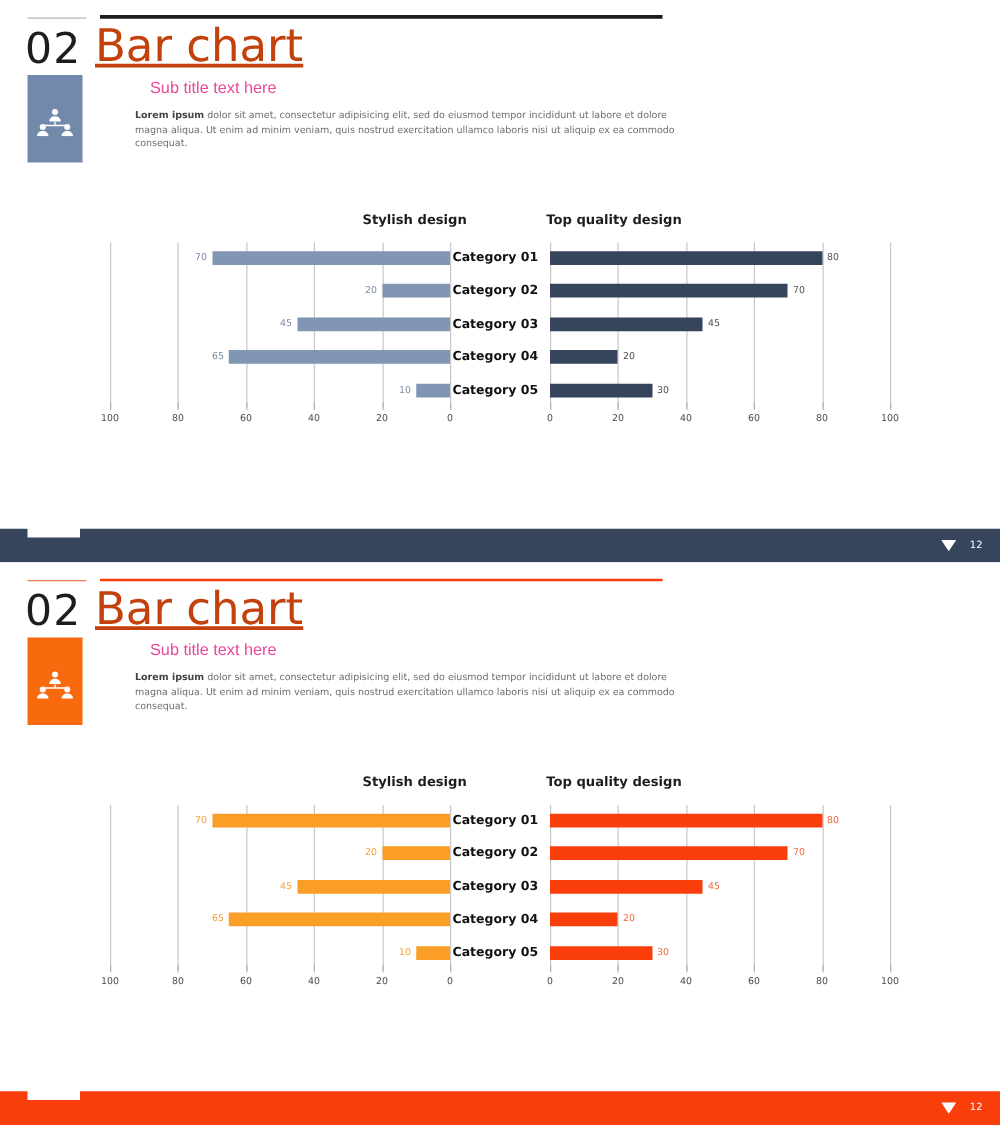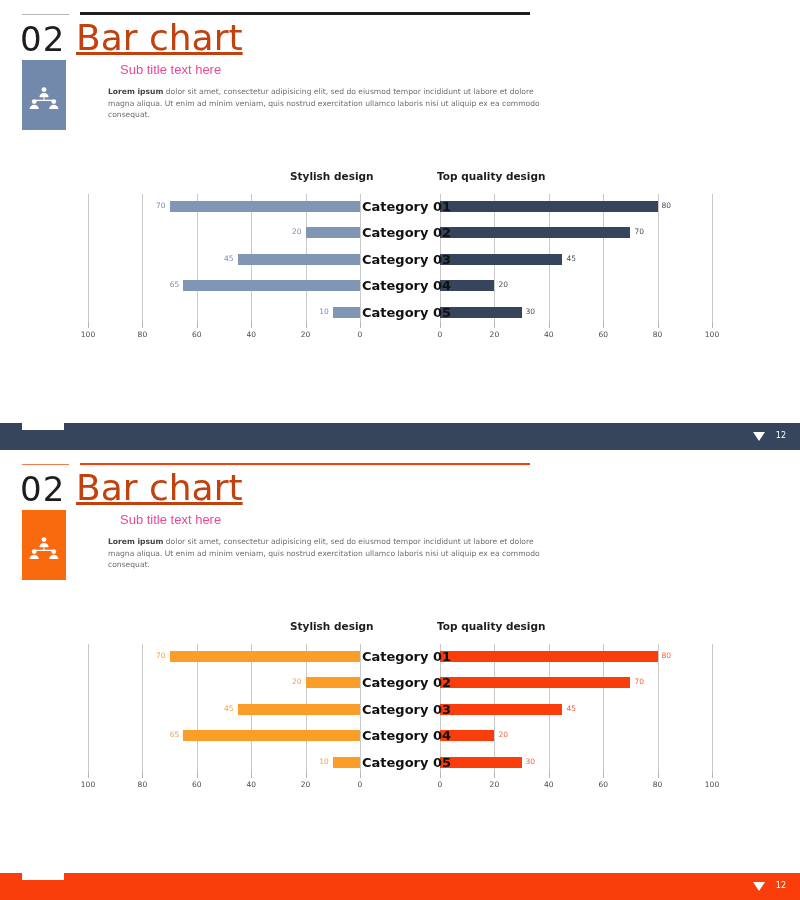--- a/index.html
+++ b/index.html
@@ -60,21 +60,21 @@
   .slide.orange .bar.l{background:#fa9e28;}
   .slide.orange .bar.r{background:#f93e0c;}
   .vlabel{position:absolute;top:6px;font-size:7.5px;line-height:12px;color:#7b8ca6;
        font-family:"DejaVu Sans",sans-serif;white-space:nowrap;}
   .slide.orange .vlabel{color:#f5a03a;}
   .vlabel.rv{color:#4e4e4e;}
   .slide.orange .vlabel.rv{color:#f5653c;}
 
   .catcol{position:absolute;left:362px;top:194px;width:76px;height:132px;}
   .cat{position:absolute;left:0;width:76px;height:26.4px;line-height:26.4px;
-       font-size:13px;font-weight:700;color:#111;text-align:right;
+       font-size:10px;font-weight:700;color:#111;text-align:left;
        font-family:"DejaVu Sans",sans-serif;white-space:nowrap;}
 
   
   .footer{position:absolute;left:0;bottom:0;width:800px;height:27px;background:#36445c;}
   .slide.orange .footer{background:#f93e0c;}
   .notch{position:absolute;left:22px;top:-6px;width:42px;height:13px;background:#fff;}
   .ftri{position:absolute;right:35px;top:9px;width:0;height:0;
         border-left:6px solid transparent;border-right:6px solid transparent;
         border-top:9px solid #ffffff;}
   .fnum{position:absolute;right:14px;top:8px;font-size:8px;color:#fff;

